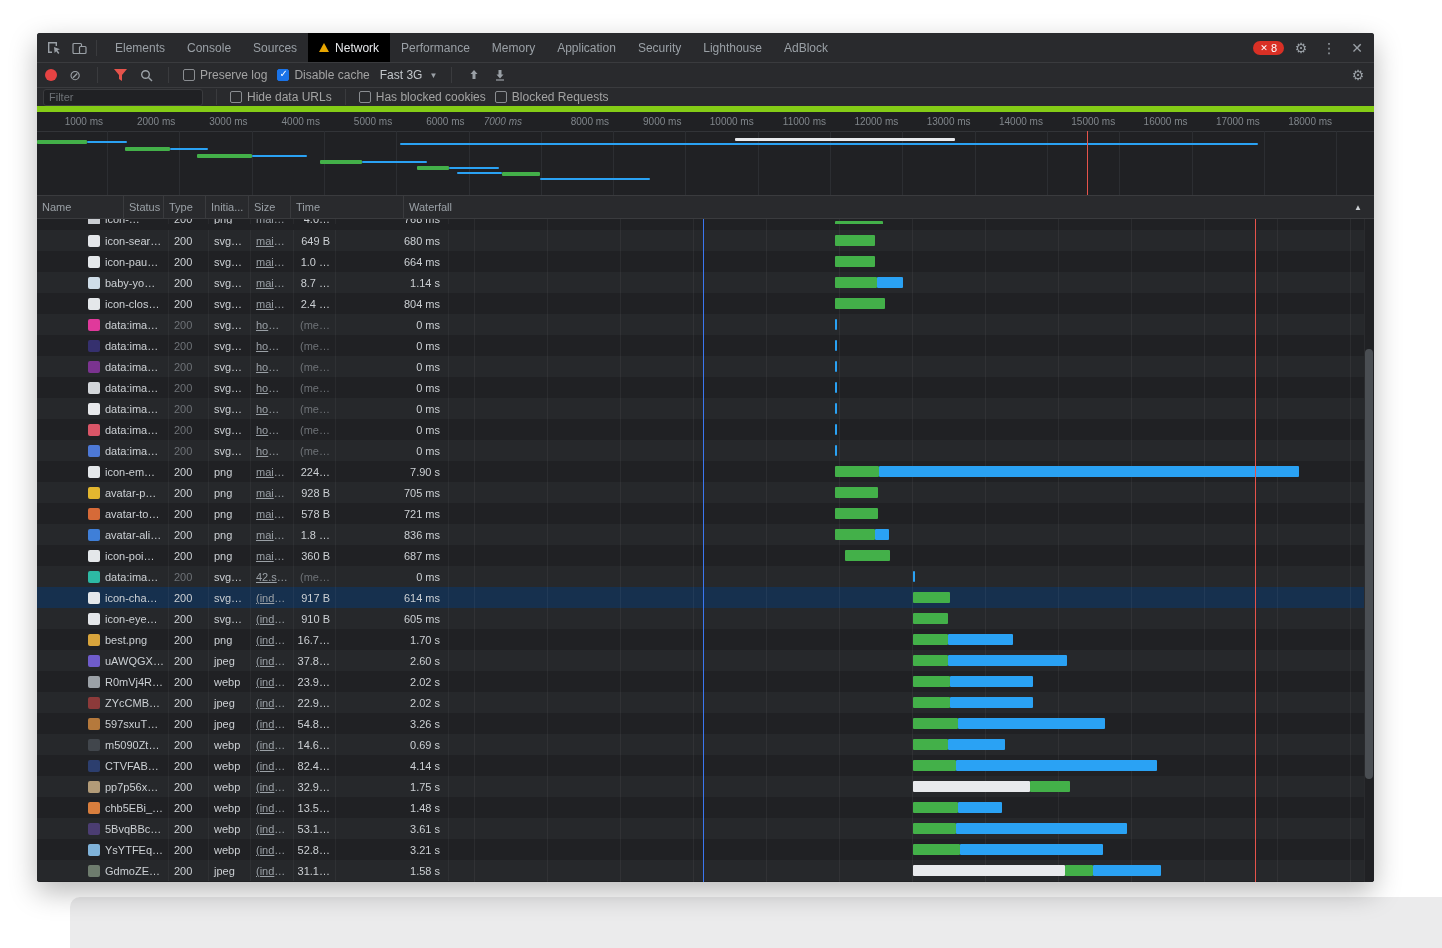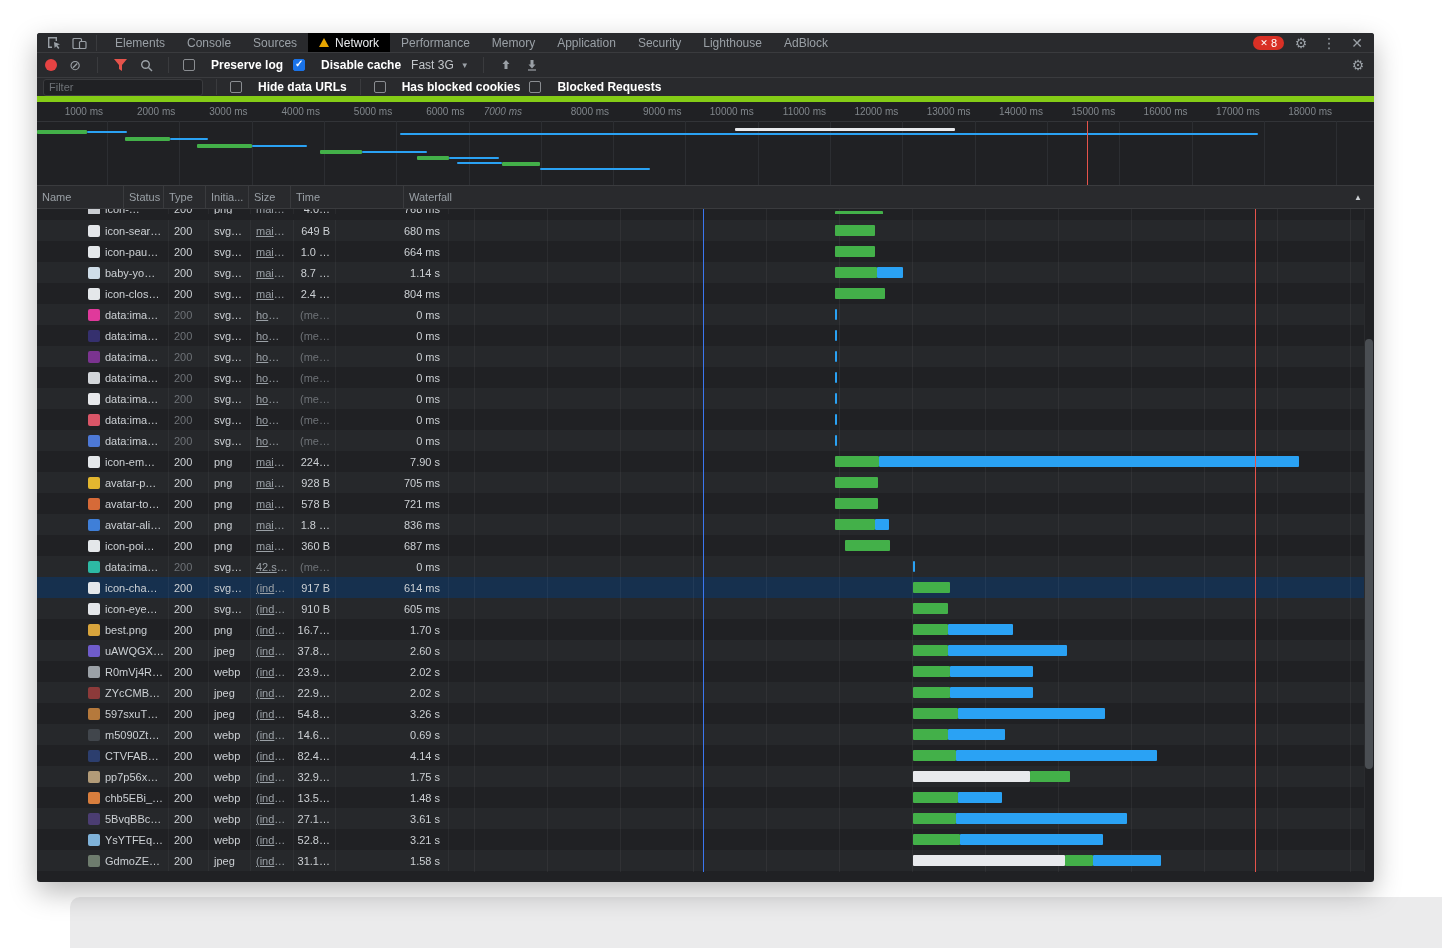--- a/index.html
+++ b/index.html
@@ -1,37 +1,37 @@
 <!DOCTYPE html>
 <html><head>
 <meta charset="utf-8">
 <style>
   *{margin:0;padding:0;box-sizing:border-box;}
   html,body{width:1442px;height:948px;background:#ffffff;font-family:"Liberation Sans",sans-serif;overflow:hidden;}
   .page-strip{position:absolute;left:70px;top:897px;right:0;bottom:0;background:#ebebec;border-top-left-radius:10px;}
   .devtools{position:absolute;left:37px;top:33px;width:1337px;height:849px;background:#202124;color:#9aa0a6;
     border-radius:3px;box-shadow:0 10px 28px rgba(0,0,0,.28);overflow:hidden;font-size:12px;}
   
-  .tabbar{height:20px;background:#292a2d;border-bottom:1px solid #3a3b3e;display:flex;align-items:stretch;}
+  .tabbar{height:30px;background:#292a2d;border-bottom:1px solid #3a3b3e;display:flex;align-items:stretch;}
   .tb-icons{display:flex;align-items:center;padding:0 3px;}
   .iconbtn{width:26px;height:24px;display:flex;align-items:center;justify-content:center;cursor:pointer;color:#9aa0a6;}
   .iconbtn.sm{width:22px;font-size:14px;}
   .vdiv{width:1px;height:16px;background:#3a3b3e;margin:0 4px;align-self:center;}
   .tabs{display:flex;align-items:stretch;}
   .tab{display:flex;align-items:center;gap:6px;padding:0 11px;cursor:pointer;color:#9aa0a6;white-space:nowrap;}
   .tab.active{background:#000000;color:#e8eaed;}
   .warn-tri{width:0;height:0;border-left:5px solid transparent;border-right:5px solid transparent;border-bottom:9px solid #e8a600;display:inline-block;}
   .tab-right{margin-left:auto;display:flex;align-items:center;gap:6px;padding-right:6px;}
   .err-badge{display:flex;align-items:center;gap:3px;background:#d93025;color:#fff;border-radius:8px;padding:1px 7px;font-size:11px;cursor:pointer;}
   .err-x{font-size:9px;}
   
   .toolbar2{height:25px;background:#292a2d;border-bottom:1px solid #3a3b3e;display:flex;align-items:center;padding:0 8px;gap:10px;}
   .rec-dot{width:12px;height:12px;border-radius:50%;background:#e64343;cursor:pointer;flex:none;}
   .tbicon{display:flex;align-items:center;justify-content:center;min-width:16px;height:18px;cursor:pointer;color:#9aa0a6;font-size:14px;}
-  .tb-item{display:flex;align-items:center;gap:16px;cursor:pointer;color:#ffffff;white-space:nowrap;font-weight:bold;}
+  .tb-item{display:flex;align-items:center;gap:5px;cursor:pointer;color:#a3a3a3;white-space:nowrap;}
   .cb{width:12px;height:12px;border:1px solid #8a8d91;border-radius:2px;position:relative;flex:none;background:transparent;}
   .cb.checked{background:#1a73e8;border-color:#1a73e8;}
   .cb.checked::after{content:"\2713";position:absolute;left:1px;top:-2px;color:#fff;font-size:10px;}
   .throttle{display:flex;align-items:center;gap:7px;color:#c3c7cb;cursor:pointer;}
   .caret{font-size:8px;color:#9aa0a6;}
   .spacer{flex:1;}
   
   .filterbar{height:24px;background:#292a2d;border-bottom:6px solid #84cc16;display:flex;align-items:center;padding:0 6px;gap:9px;}
   .filter-input{width:160px;height:17px;background:#202124;border:1px solid #3a3b3e;border-radius:3px;color:#e8eaed;font-size:11px;padding:0 5px;outline:none;font-family:"Liberation Sans",sans-serif;}
   .filter-input::placeholder{color:#6e7277;}
@@ -767,21 +767,21 @@
       <div class="req-row odd">
         <div class="cell c-name">
           <div class="favicon" style="background: rgb(75, 61, 114);"></div>
           <span class="nm">5BvqBBc…</span>
         </div>
         <div class="cell c-status">200</div>
         <div class="cell c-type">webp</div>
         <div class="cell c-init">
           <span class="link">(index)</span>
         </div>
-        <div class="cell c-size">27.1…</div>
+        <div class="cell c-size">53.1…</div>
         <div class="cell c-time">3.61 s</div>
         <div class="cell c-wf">
           <span class="seg" style="left: 464px; width: 43px; background: rgb(67, 176, 73);"></span>
           <span class="seg" style="left: 507px; width: 171px; background: rgb(42, 162, 244);"></span>
         </div>
       </div>
       <div class="req-row">
         <div class="cell c-name">
           <div class="favicon" style="background: rgb(127, 178, 217);"></div>
           <span class="nm">YsYTFEq_…</span>

